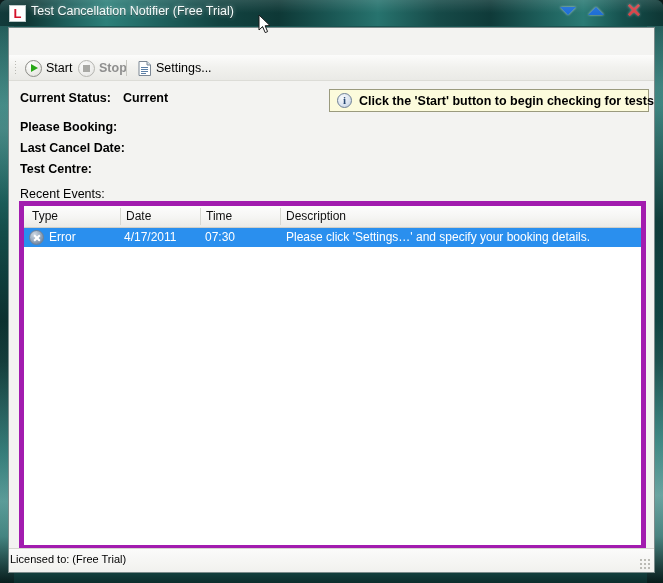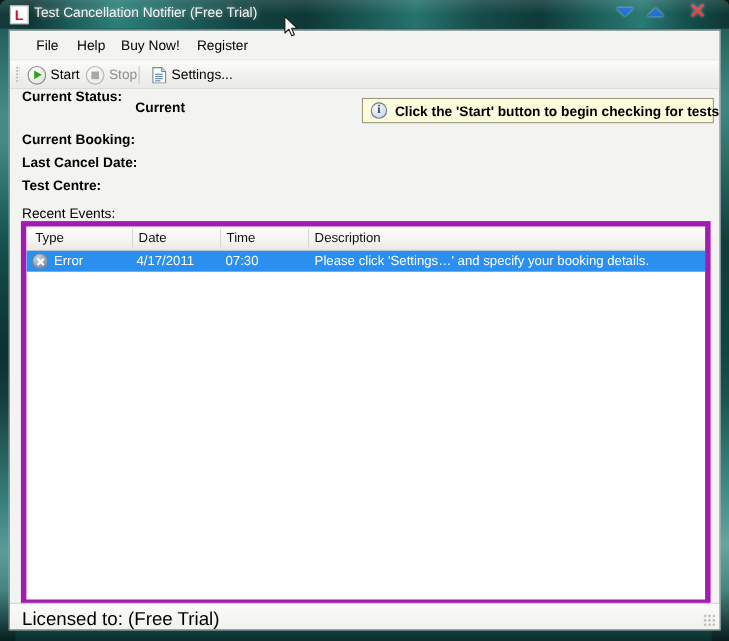--- a/index.html
+++ b/index.html
@@ -205,21 +205,21 @@
     position: absolute;
     top: 3px;
     height: 20px;
     display: flex;
     align-items: center;
     gap: 4px;
     font-size: 12.5px;
     padding: 0 3px;
   }
   #tb-start { left: 13px; color: #000; }
-  #tb-stop  { left: 66px; color: #8f8f8f; }
+  #tb-stop  { left: 66px; color: #8f8f8f; font-weight: bold; }
   #tb-settings { left: 126px; color: #000; }
   #tb-sep {
     position: absolute;
     left: 117px; top: 5px;
     width: 1px; height: 16px;
     background: #c8c8c2;
   }
   .ico-play {
     width: 15px; height: 15px;
     border-radius: 50%;
@@ -263,21 +263,21 @@
     color: #000;
     white-space: nowrap;
   }
   .status-value {
     position: absolute;
     font-size: 12.5px;
     font-weight: bold;
     color: #000;
     white-space: nowrap;
   }
-  #lbl-current-status  { left: 11px; top: 53px; }
+  #lbl-current-status  { left: 11px; top: 63px; }
   #val-current-status  { left: 114px; top: 63px; }
   #lbl-current-booking { left: 11px; top: 92px; }
   #val-current-booking { left: 114px; top: 92px; }
   #lbl-last-cancel     { left: 11px; top: 113px; }
   #val-last-cancel     { left: 114px; top: 113px; }
   #lbl-test-centre     { left: 11px; top: 134px; }
   #val-test-centre     { left: 114px; top: 134px; }
   #lbl-recent-events {
     position: absolute;
     left: 11px; top: 159px;
@@ -400,22 +400,22 @@
   #status-bar {
     position: absolute;
     left: 0; bottom: 0;
     width: 100%; height: 24px;
     background: linear-gradient(180deg,#fbfbfa 0%,#f1f1ee 100%);
     border-top: 1px solid #d6d6d0;
     box-sizing: border-box;
   }
   #license-text {
     position: absolute;
-    left: 11px; top: 4px;
-    font-size: 17px;
+    left: 1px; top: 4px;
+    font-size: 11px;
     color: #000;
     white-space: nowrap;
   }
   #site-link {
     position: absolute;
     right: 27px; top: 4px;
     font-size: 12.5px;
     color: #1330c6;
     text-decoration: underline;
     white-space: nowrap;
@@ -457,26 +457,20 @@
     <div class="win-btn" id="btn-maximize">
       <div class="tri-up"></div>
     </div>
     <div class="win-btn" id="btn-close">
       <span id="close-x">✕</span>
     </div>
   </div>
 
   <div id="client-area">
 
-    <div id="menu-bar">
-      <div class="menu-item" id="menu-file">File</div>
-      <div class="menu-item" id="menu-help">Help</div>
-      <div class="menu-item" id="menu-buy">Buy Now!</div>
-      <div class="menu-item" id="menu-register">Register</div>
-    </div>
 
     <div id="toolbar">
       <div id="tb-grip"></div>
 
       <div class="tb-btn" id="tb-start">
         <span class="ico-play"></span>
         <span>Start</span>
       </div>
 
       <div class="tb-btn" id="tb-stop">
@@ -497,21 +491,21 @@
             <rect x="3" y="12" width="5" height="1" fill="#5b7fa6"></rect>
           </svg>
         </span>
         <span>Settings...</span>
       </div>
     </div>
 
     <div class="status-label" id="lbl-current-status">Current Status:</div>
     <div class="status-value" id="val-current-status">Current</div>
 
-    <div class="status-label" id="lbl-current-booking">Current Booking:</div>
+    <div class="status-label" id="lbl-current-booking">Please Booking:</div>
     <div class="status-value" id="val-current-booking"></div>
 
     <div class="status-label" id="lbl-last-cancel">Last Cancel Date:</div>
     <div class="status-value" id="val-last-cancel"></div>
 
     <div class="status-label" id="lbl-test-centre">Test Centre:</div>
     <div class="status-value" id="val-test-centre"></div>
 
     <div id="lbl-recent-events">Recent Events:</div>
 

